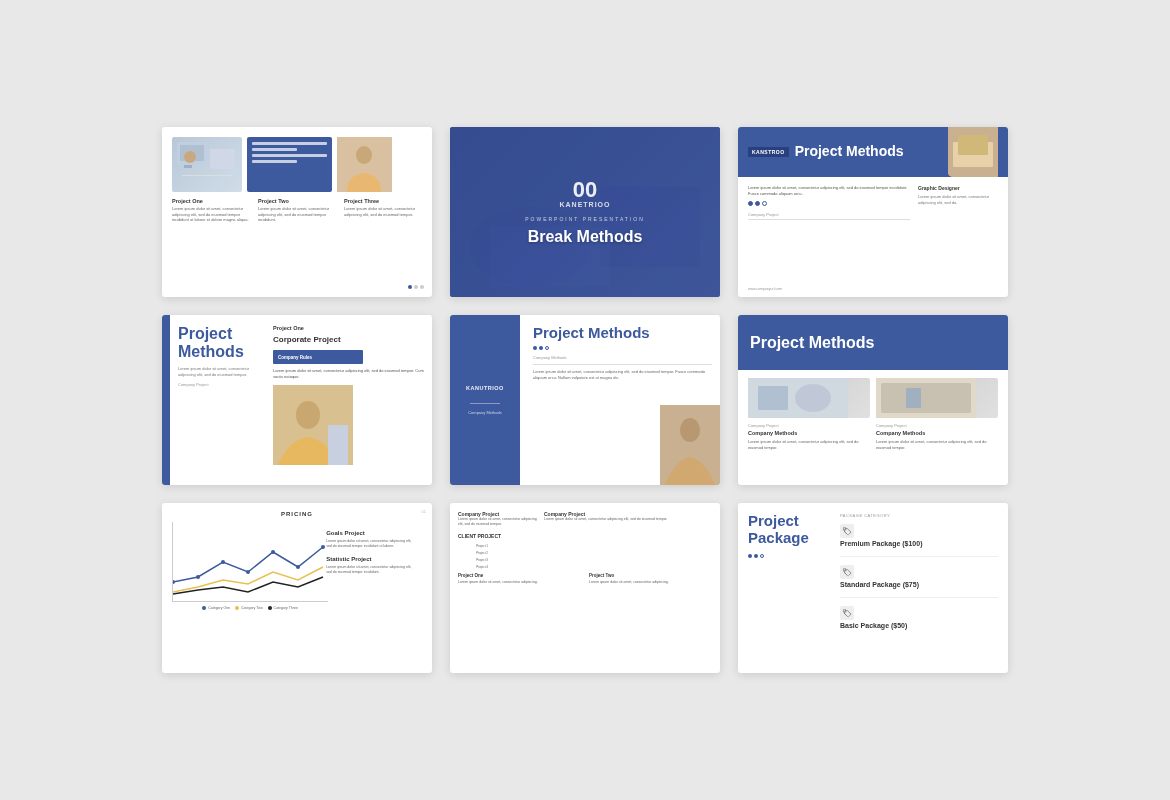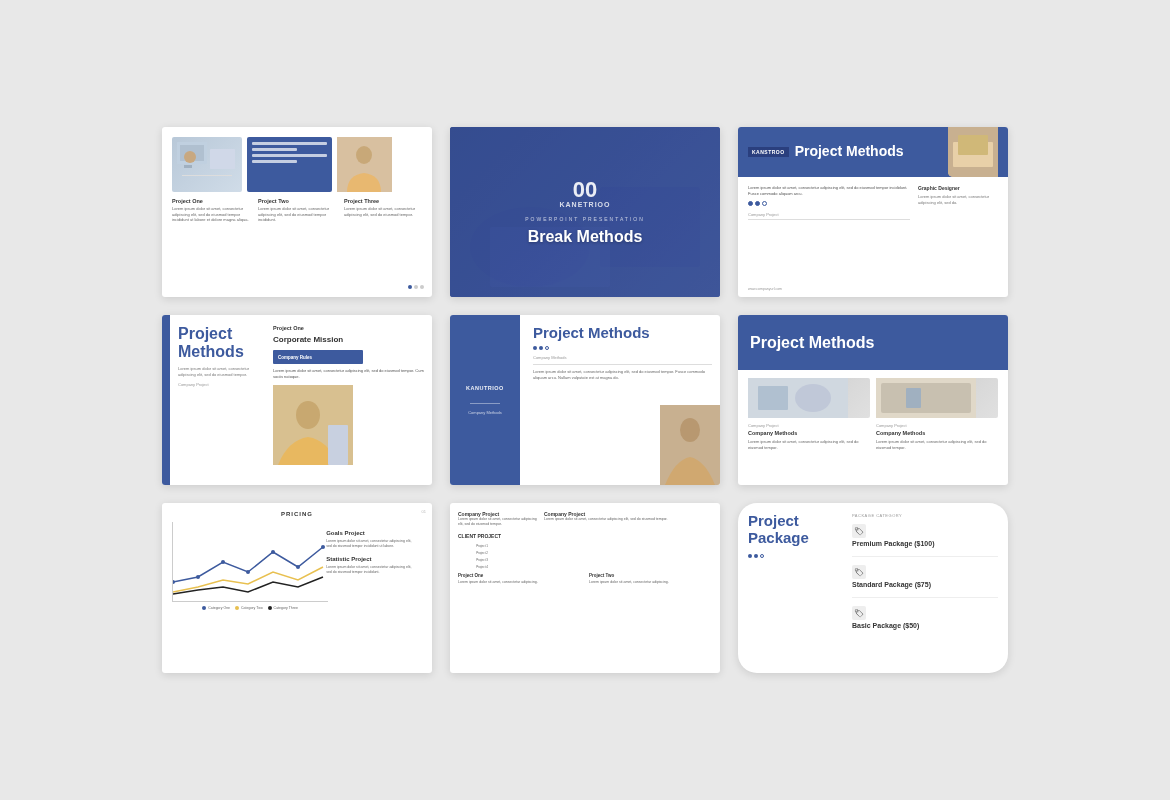--- a/index.html
+++ b/index.html
@@ -625,22 +625,21 @@
       font-size: 3.5px;
       color: #666;
       line-height: 1.5;
     }
 
     
     .slide-9 {
       overflow: hidden;
       padding: 10px 10px 10px 10px;
       display: flex;
-      gap: 24px;
-      border-radius: 19px;
+      gap: 12px;
     }
     .slide-9 .left-col {
       width: 80px;
     }
     .slide-9 .big-title {
       font-size: 15px;
       font-weight: bold;
       color: #3d5a9e;
       line-height: 1.1;
       margin-bottom: 8px;
@@ -800,21 +799,21 @@
   <div class="slide slide-4">
     <div class="left-accent"></div>
     <div class="content">
       <div class="left-text">
         <div class="big-title">Project Methods</div>
         <div class="sm-text">Lorem ipsum dolor sit amet, consectetur adipiscing elit, sed do eiusmod tempor.</div>
         <div class="company-label">Company Project</div>
       </div>
       <div class="right-content">
         <div class="section-title">Project One</div>
-        <div class="corp-title">Corporate Mission</div>
+        <div class="corp-title">Corporate Project</div>
         <div class="blue-bar">
           <span class="blue-bar-text">Company Rules</span>
         </div>
         <div class="rules-text">Lorem ipsum dolor sit amet, consectetur adipiscing elit, sed do eiusmod tempor. Cum sociis natoque.</div>
         <div class="photo">
           <svg width="80" height="80" viewBox="0 0 80 80">
             <rect x="0" y="0" width="80" height="80" fill="#d8c090"></rect>
             <ellipse cx="35" cy="30" rx="12" ry="14" fill="#c8a870"></ellipse>
             <path d="M5 80 Q15 55 35 52 Q55 55 65 80Z" fill="#e8b860"></path>
             <rect x="55" y="40" width="20" height="40" fill="#c8d0e0" rx="1"></rect>

